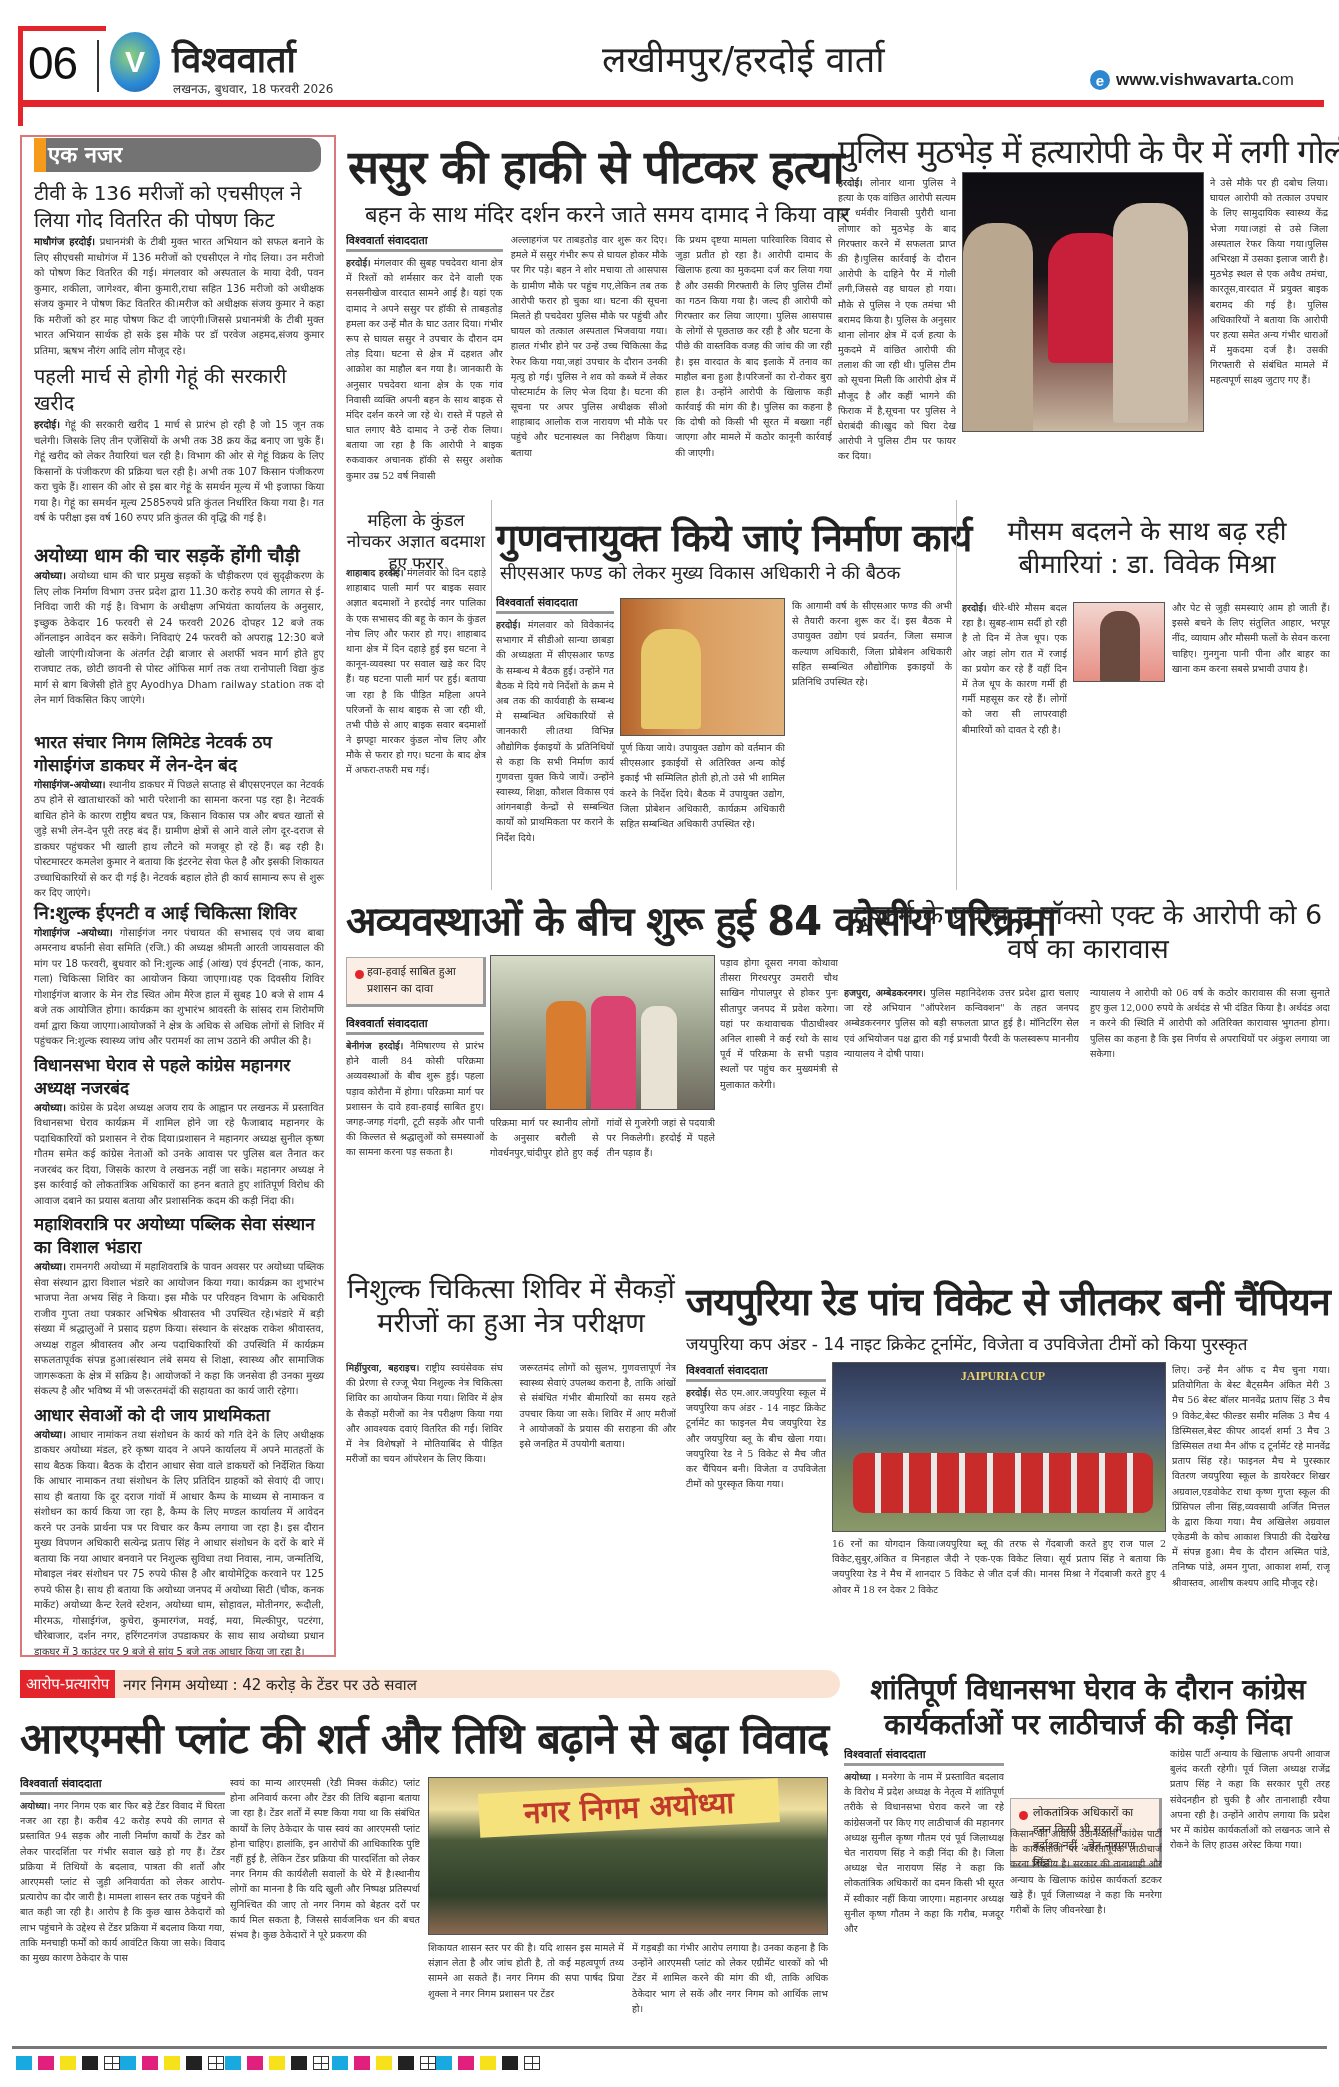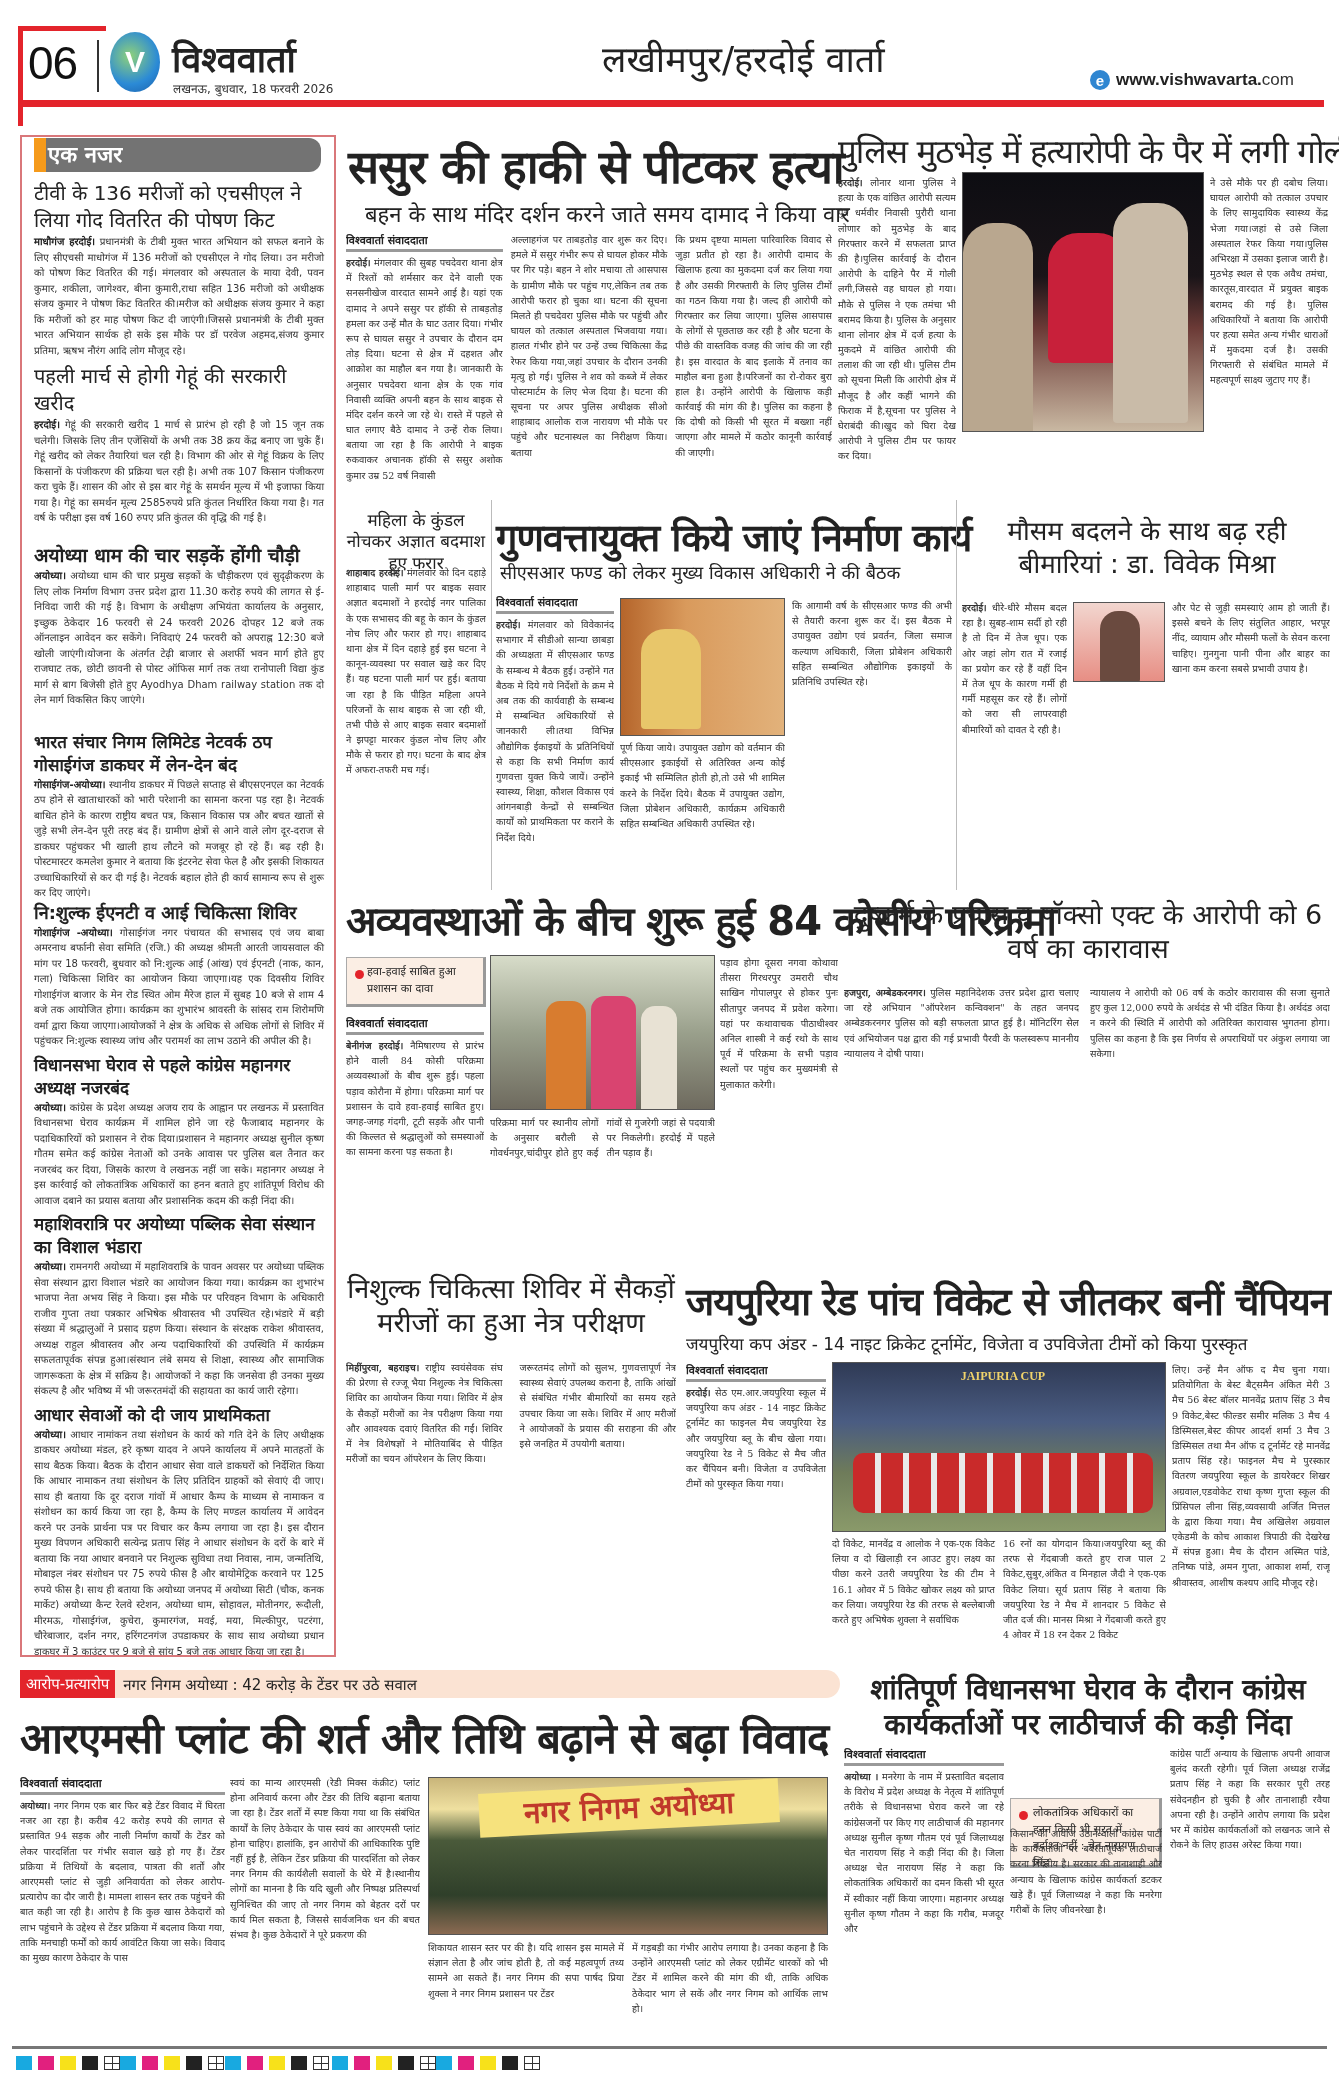--- a/index.html
+++ b/index.html
@@ -153,21 +153,20 @@
 </div>
 
 <div class="abs h1" style="left:686px;top:1274px;font-size:38px">जयपुरिया रेड पांच विकेट से जीतकर बनीं चैंपियन</div>
 <div class="abs h2" style="left:686px;top:1332px;font-size:17px">जयपुरिया कप अंडर - 14 नाइट क्रिकेट टूर्नामेंट, विजेता व उपविजेता टीमों को किया पुरस्कृत</div>
 <div class="abs col" style="left:686px;top:1362px;width:140px;height:170px;overflow:hidden"><div class="by">विश्ववार्ता संवाददाता</div><b>हरदोई।</b> <span>सेठ एम.आर.जयपुरिया स्कूल में जयपुरिया कप अंडर - 14 नाइट क्रिकेट टूर्नामेंट का फाइनल मैच जयपुरिया रेड और जयपुरिया ब्लू के बीच खेला गया। जयपुरिया रेड ने 5 विकेट से मैच जीत कर चैंपियन बनी। विजेता व उपविजेता टीमों को पुरस्कृत किया गया।</span></div>
 <div class="abs photo" style="left:832px;top:1362px;width:334px;height:170px;background:linear-gradient(180deg,#2f3a55 0%,#4a5c82 35%,#6e7b5a 65%,#8a9a6a 100%)">
   <div style="position:absolute;left:90px;top:6px;width:160px;text-align:center;color:#f0d36b;font:700 12px 'Liberation Serif',serif">JAIPURIA CUP</div>
   <div style="position:absolute;left:20px;top:90px;width:300px;height:60px;background:repeating-linear-gradient(90deg,#c92a2a 0 22px,#e9e9e9 22px 28px);border-radius:10px"></div>
 </div>
 <div class="abs" style="left:832px;top:1536px;width:334px;height:120px;display:flex;gap:8px;overflow:hidden">
-  <div class="col" style="flex:1">दो विकेट, मानवेंद्र व आलोक ने एक-एक विकेट लिया व दो खिलाड़ी रन आउट हुए। लक्ष्य का पीछा करने उतरी जयपुरिया रेड की टीम ने 16.1 ओवर में 5 विकेट खोकर लक्ष्य को प्राप्त कर लिया। जयपुरिया रेड की तरफ से बल्लेबाजी करते हुए अभिषेक शुक्ला ने सर्वाधिक</div>
   <div class="col" style="flex:1">16 रनों का योगदान किया।जयपुरिया ब्लू की तरफ से गेंदबाजी करते हुए राज पाल 2 विकेट,सुबुर,अंकित व मिनहाल जैदी ने एक-एक विकेट लिया। सूर्य प्रताप सिंह ने बताया कि जयपुरिया रेड ने मैच में शानदार 5 विकेट से जीत दर्ज की। मानस मिश्रा ने गेंदबाजी करते हुए 4 ओवर में 18 रन देकर 2 विकेट</div>
 </div>
 <div class="abs col" style="left:1172px;top:1362px;width:158px;height:295px;overflow:hidden">लिए। उन्हें मैन ऑफ द मैच चुना गया। प्रतियोगिता के बेस्ट बैट्समैन अंकित मेरी 3 मैच 56 बेस्ट बॉलर मानवेंद्र प्रताप सिंह 3 मैच 9 विकेट,बेस्ट फील्डर समीर मलिक 3 मैच 4 डिस्मिसल,बेस्ट कीपर आदर्श शर्मा 3 मैच 3 डिस्मिसल तथा मैन ऑफ द टूर्नामेंट रहे मानवेंद्र प्रताप सिंह रहे। फाइनल मैच मे पुरस्कार वितरण जयपुरिया स्कूल के डायरेक्टर शिखर अग्रवाल,एडवोकेट राधा कृष्ण गुप्ता स्कूल की प्रिंसिपल लीना सिंह,व्यवसायी अर्जित मित्तल के द्वारा किया गया। मैच अखिलेश अग्रवाल एकेडमी के कोच आकाश त्रिपाठी की देखरेख में संपन्न हुआ। मैच के दौरान अस्मित पांडे, तनिष्क पांडे, अमन गुप्ता, आकाश शर्मा, राजू श्रीवास्तव, आशीष कश्यप आदि मौजूद रहे।</div>
 
 <div class="abs strip">
   <span class="tag">आरोप-प्रत्यारोप</span>
   <span class="txt">नगर निगम अयोध्या : 42 करोड़ के टेंडर पर उठे सवाल</span>
 </div>
 <div class="abs h1" style="left:20px;top:1708px;font-size:42px">आरएमसी प्लांट की शर्त और तिथि बढ़ाने से बढ़ा विवाद</div>
 <div class="abs" style="left:20px;top:1775px;width:205px;height:265px;overflow:hidden">

